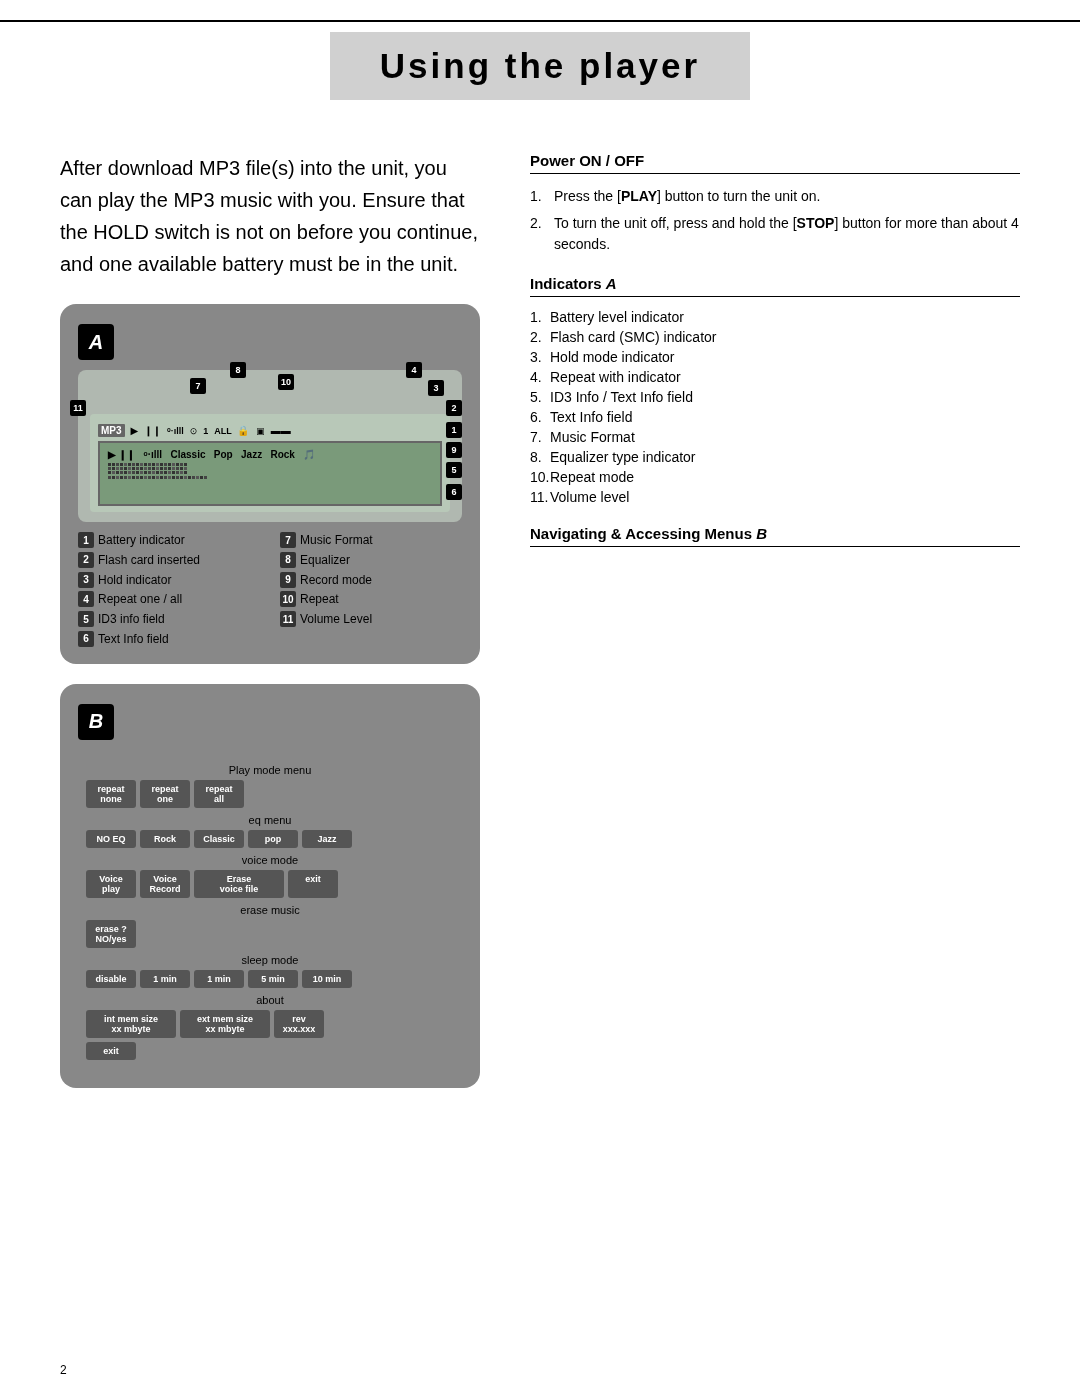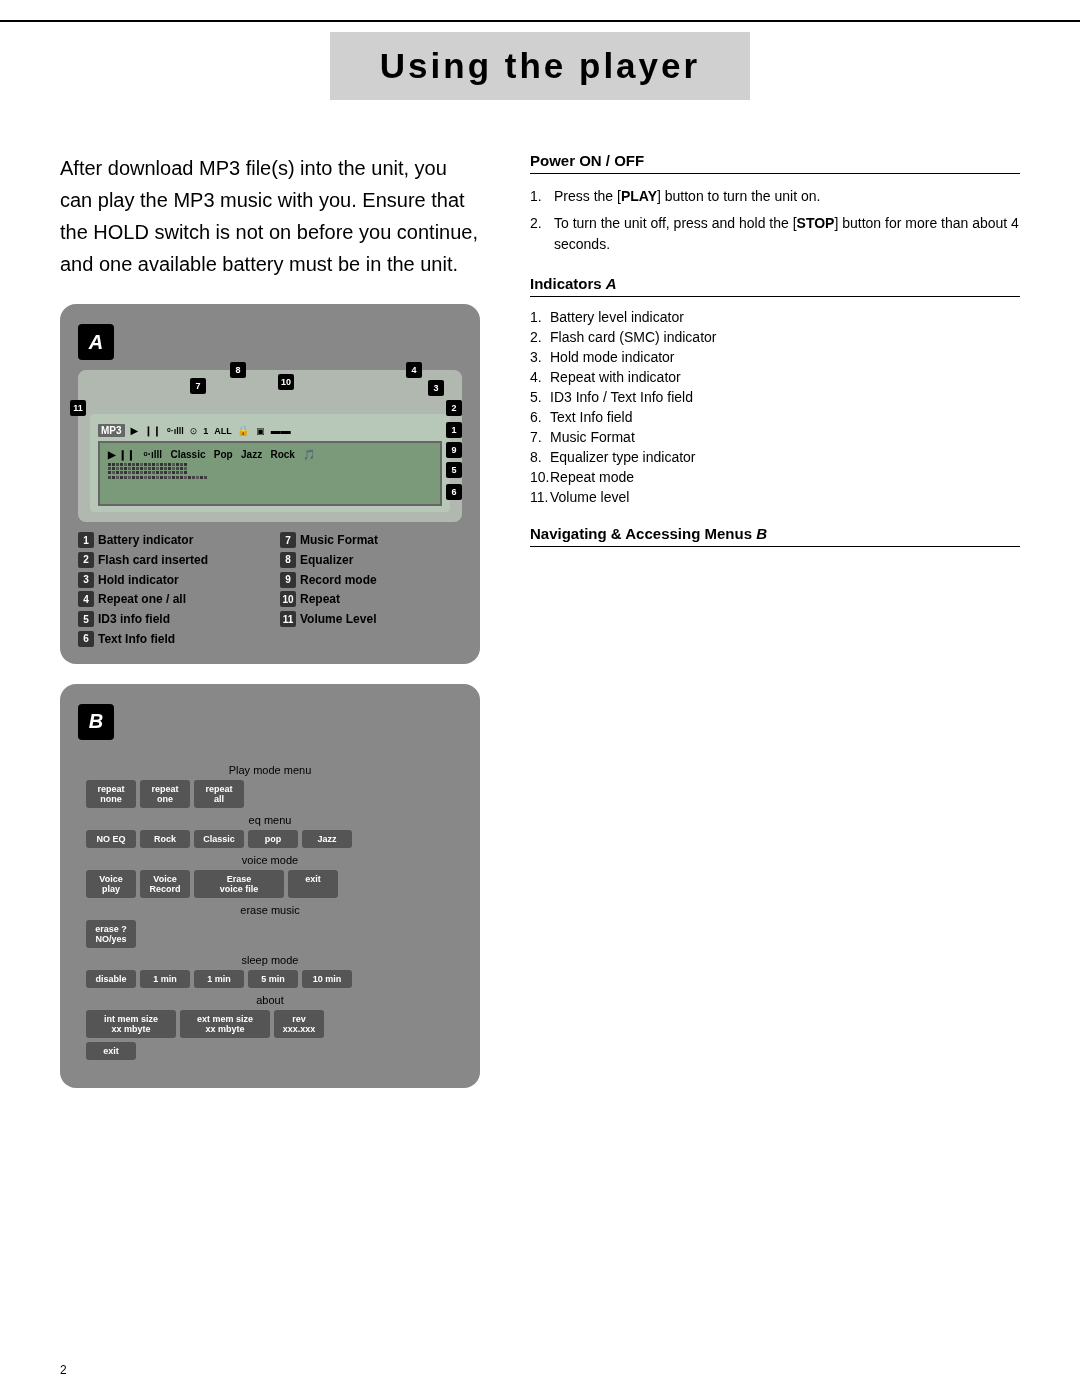--- a/index.html
+++ b/index.html
@@ -104,21 +104,21 @@
       font-weight: bold;
       min-width: 16px;
       height: 16px;
       display: flex;
       align-items: center;
       justify-content: center;
       border-radius: 2px;
       flex-shrink: 0;
     }
     .legend-text {
-      font-weight: bold;
+      font-weight: normal;
       font-size: 12px;
       line-height: 1.4;
     }
     
     .device-b-content {
       padding: 8px;
       font-size: 10px;
     }
     .menu-section-label {
       text-align: center;

